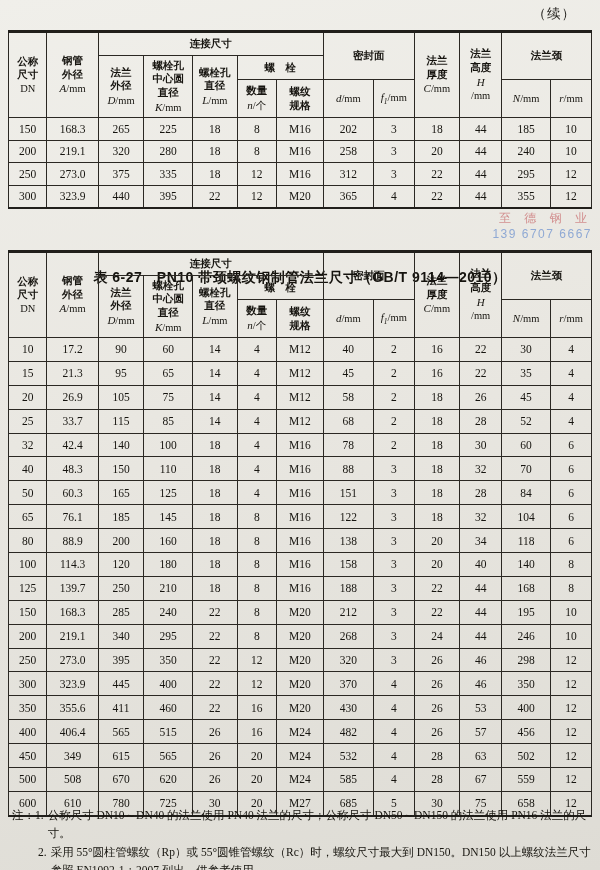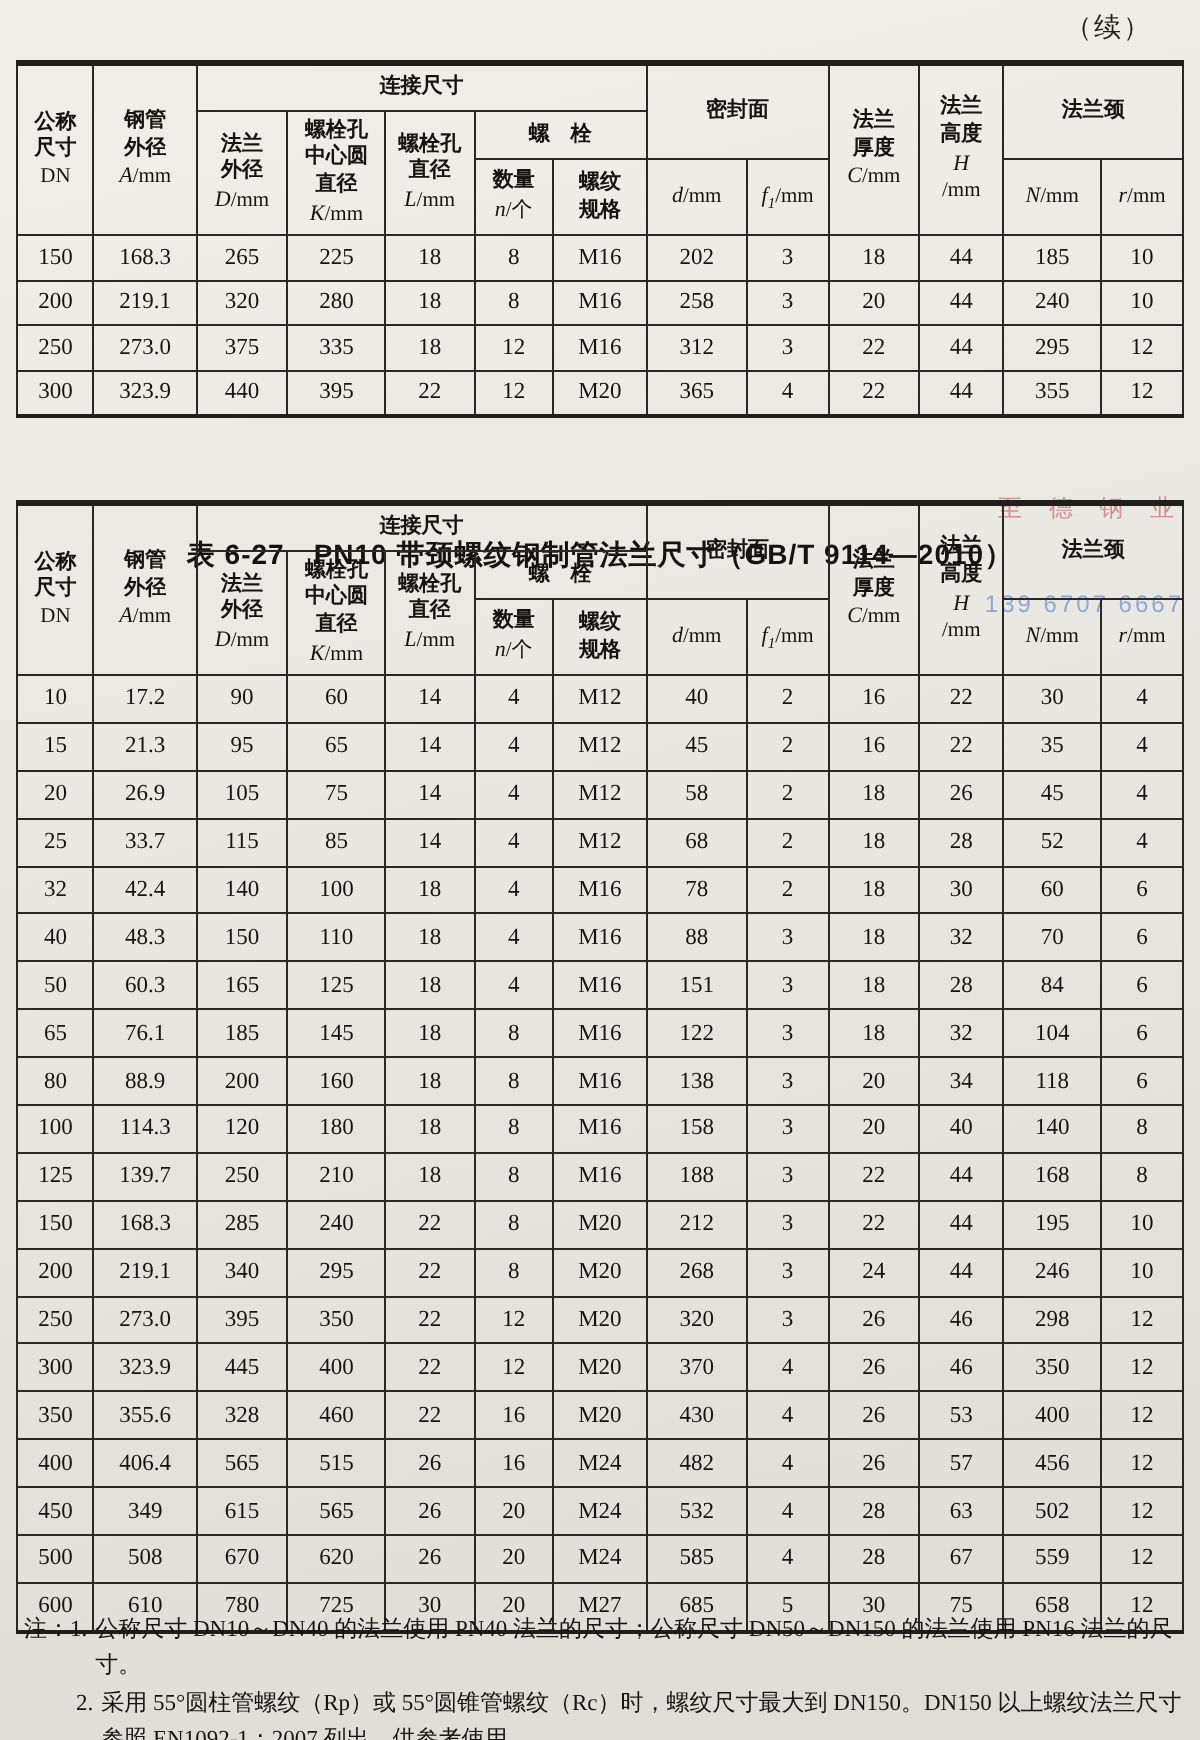--- a/index.html
+++ b/index.html
@@ -65,21 +65,21 @@
     margin-top:48px;
   }
   
   .watermark{
     position:absolute;top:210px;right:8px;
     text-align:right;line-height:16px;
     font-family:"Liberation Sans","DejaVu Sans",sans-serif;
     font-size:12px;
   }
   .wm1{letter-spacing:5px;}
-  .wm2{letter-spacing:1.5px;margin-top:32px;}
+  .wm2{letter-spacing:1.5px;}
   
   .notes{
     position:absolute;left:12px;top:806px;width:580px;
     font-size:11.5px;line-height:1.6;color:#17150f;
   }
   .note-row{display:flex;}
   .note-label{white-space:nowrap;}
   .note-no{white-space:nowrap;padding-right:4px;}
   .note-row.second{padding-left:26px;}
   .note-text{flex:1;}
@@ -244,21 +244,21 @@
           <td>44</td>
           <td>355</td>
           <td>12</td>
         </tr>
       </tbody>
   </table>
 
   <div class="title2">表 6-27　PN10 带颈螺纹钢制管法兰尺寸（GB/T 9114—2010）</div>
 
   <div class="watermark">
-    <div class="wm1" style="color: rgb(210, 143, 143); margin-top: 36px;">至 德 钢 业</div>
+    <div class="wm1" style="color: rgb(210, 143, 143);">至 德 钢 业</div>
     <div class="wm2" style="color: rgb(143, 169, 212);">139 6707 6667</div>
   </div>
 
   <table class="t t2">
     <colgroup>
       <col style="width:6.6%">
         <col style="width:8.8%">
         <col style="width:7.8%">
         <col style="width:8.4%">
       <col style="width:7.6%">
@@ -570,21 +570,21 @@
           <td>370</td>
           <td>4</td>
           <td>26</td>
           <td>46</td>
           <td>350</td>
           <td>12</td>
         </tr>
         <tr>
           <td>350</td>
           <td>355.6</td>
-          <td>328</td>
+          <td>411</td>
           <td>460</td>
           <td>22</td>
           <td>16</td>
           <td>M20</td>
           <td>430</td>
           <td>4</td>
           <td>26</td>
           <td>53</td>
           <td>400</td>
           <td>12</td>

